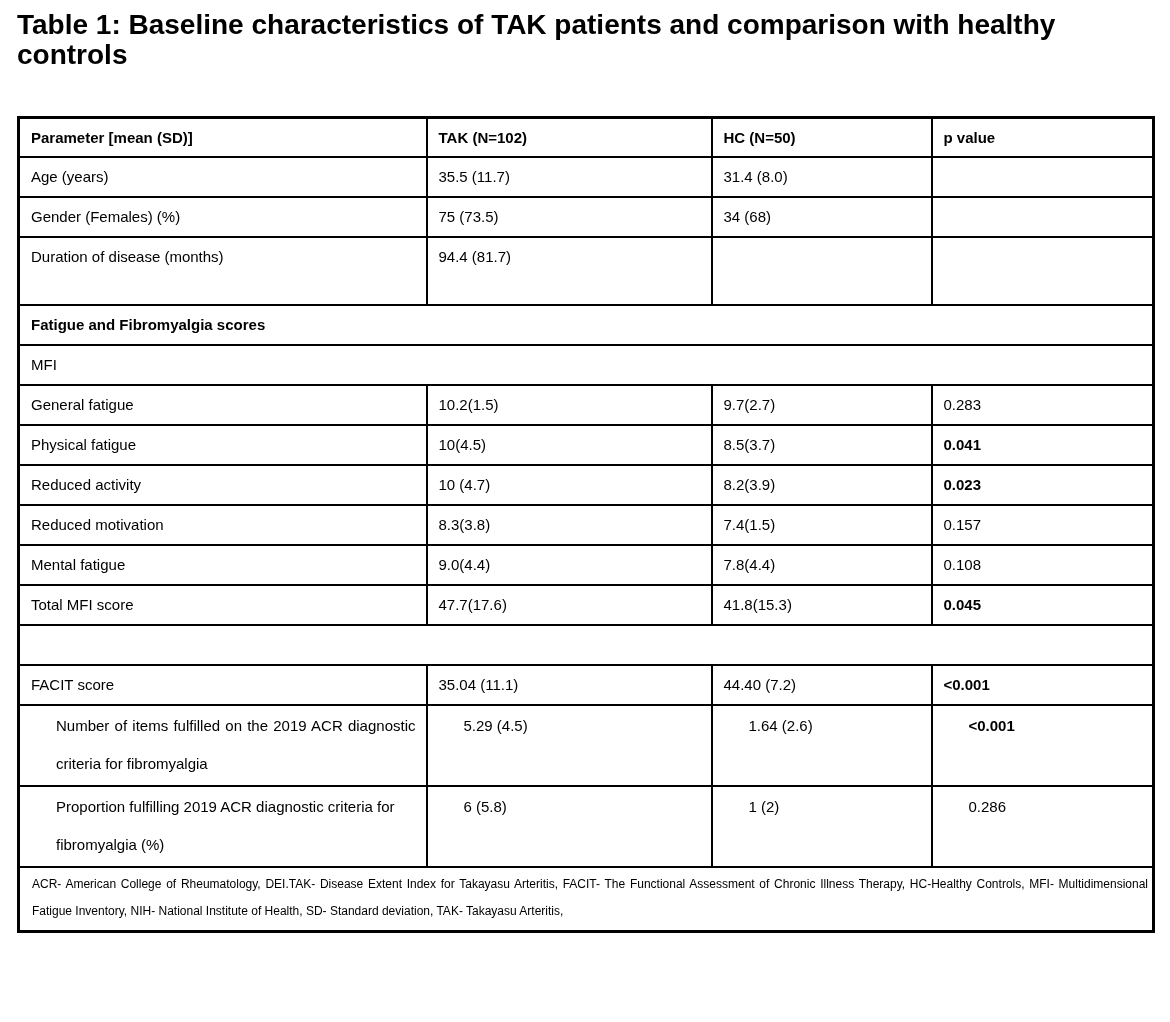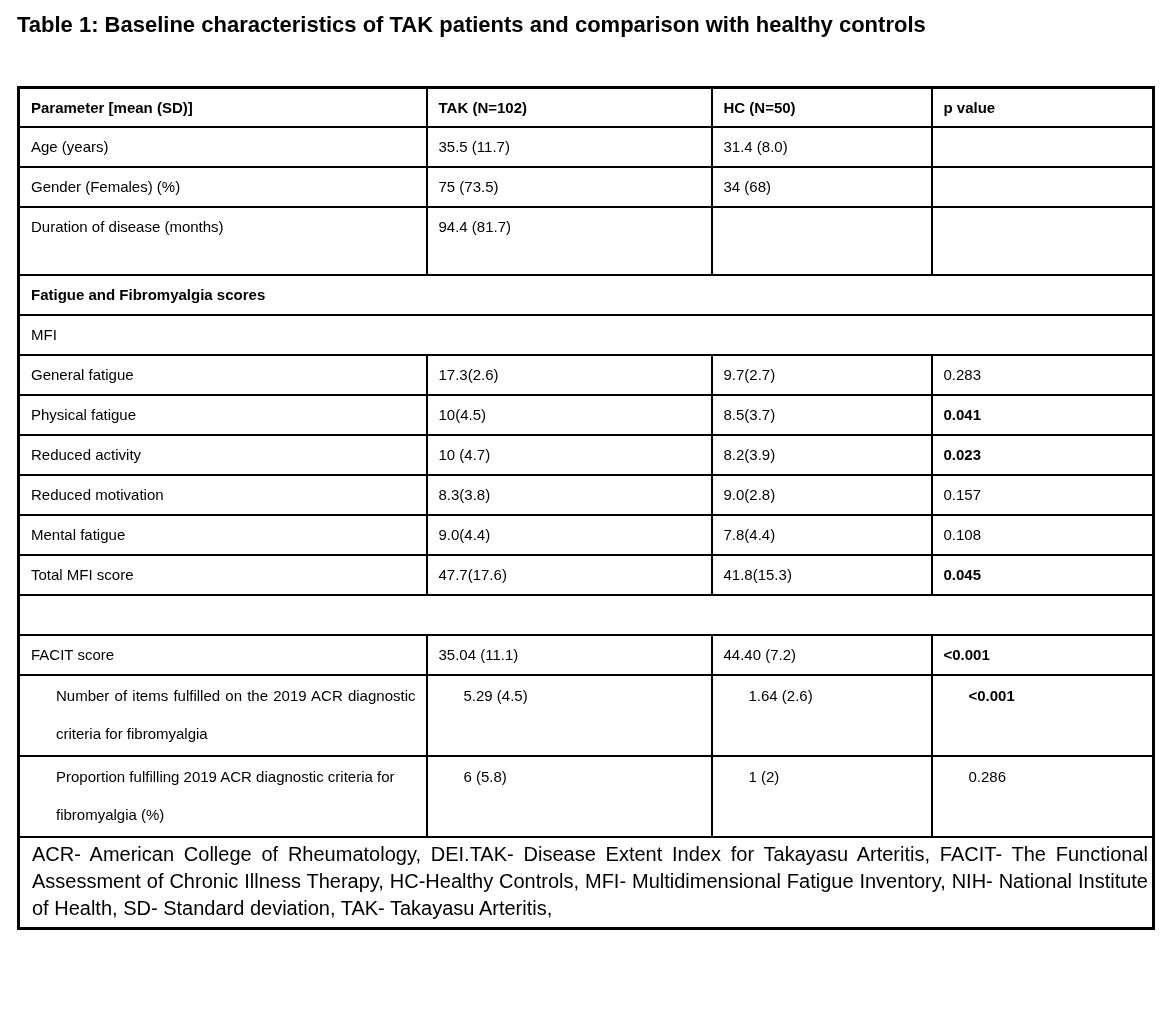--- a/index.html
+++ b/index.html
@@ -6,21 +6,21 @@
     margin: 0;
     padding: 0;
     background: #ffffff;
     width: 1170px;
     height: 1022px;
     overflow: hidden;
     font-family: "Liberation Sans", "DejaVu Sans", sans-serif;
     color: #000000;
   }
   .title {
-    font-size: 22px;
+    font-size: 28px;
     font-weight: bold;
     margin: 10px 17px 0 17px;
     line-height: 30px;
   }
   table.main {
     border-collapse: collapse;
     table-layout: fixed;
     width: 1135px;
     margin: 46px 0 0 17px;
     border: 3px solid #000000;
@@ -47,21 +47,21 @@
     line-height: 38px;
     padding-top: 1px;
     padding-bottom: 2px;
     padding-left: 36px;
   }
   td.justify {
     text-align: justify;
     text-align-last: left;
   }
   tr.footnote td {
-    font-size: 20px;
+    font-size: 12px;
     line-height: 27px;
     padding: 3px 4px 5px 12px;
     text-align: justify;
     text-align-last: left;
   }
 </style>
 </head>
 <body>
 
 <div>
@@ -107,21 +107,21 @@
     <tr class="r">
       <td colspan="4" class="section-bold">Fatigue and Fibromyalgia scores</td>
     </tr>
 
     <tr class="r">
       <td colspan="4">MFI</td>
     </tr>
 
     <tr class="r">
       <td>General fatigue</td>
-      <td>17.3(2.6)</td>
+      <td>10.2(1.5)</td>
       <td>9.7(2.7)</td>
       <td>0.283</td>
     </tr>
 
     <tr class="r">
       <td>Physical fatigue</td>
       <td>10(4.5)</td>
       <td>8.5(3.7)</td>
       <td class="pbold">0.041</td>
     </tr>
@@ -129,21 +129,21 @@
     <tr class="r">
       <td>Reduced activity</td>
       <td>10 (4.7)</td>
       <td>8.2(3.9)</td>
       <td class="pbold">0.023</td>
     </tr>
 
     <tr class="r">
       <td>Reduced motivation</td>
       <td>8.3(3.8)</td>
-      <td>9.0(2.8)</td>
+      <td>7.4(1.5)</td>
       <td>0.157</td>
     </tr>
 
     <tr class="r">
       <td>Mental fatigue</td>
       <td>9.0(4.4)</td>
       <td>7.8(4.4)</td>
       <td>0.108</td>
     </tr>
 

